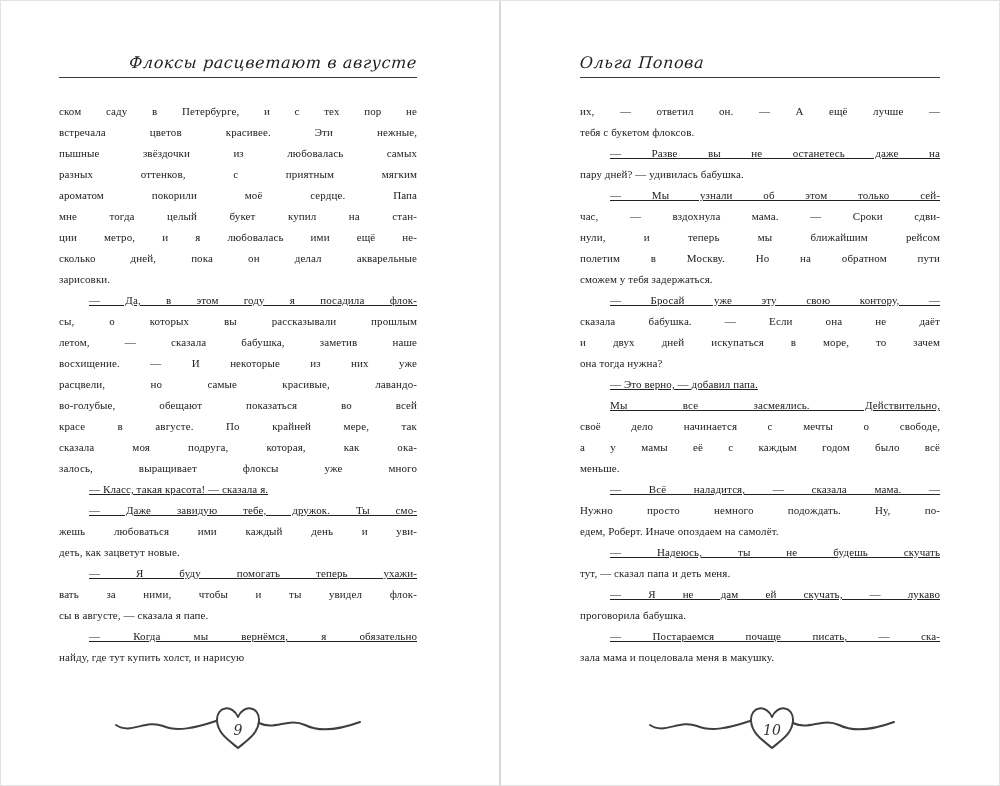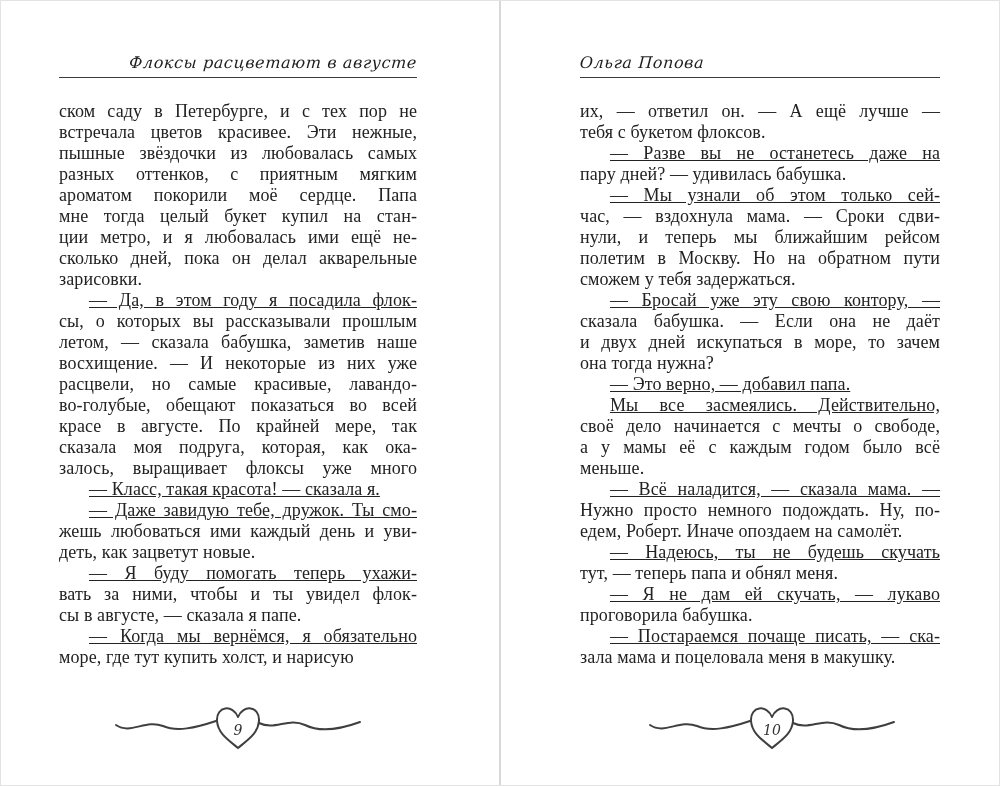--- a/index.html
+++ b/index.html
@@ -33,21 +33,21 @@
     letter-spacing: 0.6px;
     color: #1e1e1e;
     transform: skewX(-4deg);
   }
   .header-title.align-right { text-align: right; }
   .header-title.align-left  { text-align: left; }
   .header-rule { border-top: 1.6px solid #3c3c3c; margin-top: 5px; }
   
   .body {
     position: absolute; top: 100px;
-    font-size: 18px; line-height: 21px;
+    font-size: 11px; line-height: 21px;
     color: #222222;
     letter-spacing: 0.1px;
   }
   .page.left  .body { left: 58px; width: 358px; }
   .page.right .body { left: 78px; width: 360px; }
   .line { text-align: justify; text-align-last: justify; }
   .line.last { text-align-last: left; }
   .line.indent { text-indent: 30px; text-decoration: underline; }
   
   .ornament-wrap { position: absolute; bottom: 26px; text-align: center; }
@@ -94,21 +94,21 @@
         <div class="line">сказала моя подруга, которая, как ока-</div>
         <div class="line">залось, выращивает флоксы уже много</div>
         <div class="line last indent">— Класс, такая красота! — сказала я.</div>
         <div class="line indent">— Даже завидую тебе, дружок. Ты смо-</div>
         <div class="line">жешь любоваться ими каждый день и уви-</div>
         <div class="line last">деть, как зацветут новые.</div>
         <div class="line indent">— Я буду помогать теперь ухажи-</div>
         <div class="line">вать за ними, чтобы и ты увидел флок-</div>
         <div class="line last">сы в августе, — сказала я папе.</div>
         <div class="line indent">— Когда мы вернёмся, я обязательно</div>
-        <div class="line last">море, где тут купить холст, и нарисую</div>
+        <div class="line last">найду, где тут купить холст, и нарисую</div>
       </div>
 
     <div class="ornament-wrap">
       <svg class="ornament" viewBox="0 0 250 60">
         <path d="M3 30 C 18 40, 32 24, 50 31 C 64 37, 82 33, 103 26"></path>
         <path d="M125 22 C 120 9, 103 11, 104 26 C 105 38, 114 44, 125 53 C 136 44, 145 38, 146 26 C 147 11, 130 9, 125 22"></path>
         <path d="M146 28 C 162 36, 175 22, 192 30 C 208 38, 228 34, 247 27"></path>
         <text x="125" y="40">9</text>
       </svg>
     </div>
@@ -138,21 +138,21 @@
         <div class="line last">она тогда нужна?</div>
         <div class="line last indent">— Это верно, — добавил папа.</div>
         <div class="line indent">Мы все засмеялись. Действительно,</div>
         <div class="line">своё дело начинается с мечты о свободе,</div>
         <div class="line">а у мамы её с каждым годом было всё</div>
         <div class="line last">меньше.</div>
         <div class="line indent">— Всё наладится, — сказала мама. —</div>
         <div class="line">Нужно просто немного подождать. Ну, по-</div>
         <div class="line last">едем, Роберт. Иначе опоздаем на самолёт.</div>
         <div class="line indent">— Надеюсь, ты не будешь скучать</div>
-        <div class="line last">тут, — теперь папа и обнял меня.</div>
+        <div class="line last">тут, — сказал папа и деть меня.</div>
         <div class="line indent">— Я не дам ей скучать, — лукаво</div>
         <div class="line last">проговорила бабушка.</div>
         <div class="line indent">— Постараемся почаще писать, — ска-</div>
         <div class="line last">зала мама и поцеловала меня в макушку.</div>
       </div>
 
     <div class="ornament-wrap">
       <svg class="ornament" viewBox="0 0 250 60">
         <path d="M3 30 C 18 40, 32 24, 50 31 C 64 37, 82 33, 103 26"></path>
         <path d="M125 22 C 120 9, 103 11, 104 26 C 105 38, 114 44, 125 53 C 136 44, 145 38, 146 26 C 147 11, 130 9, 125 22"></path>

